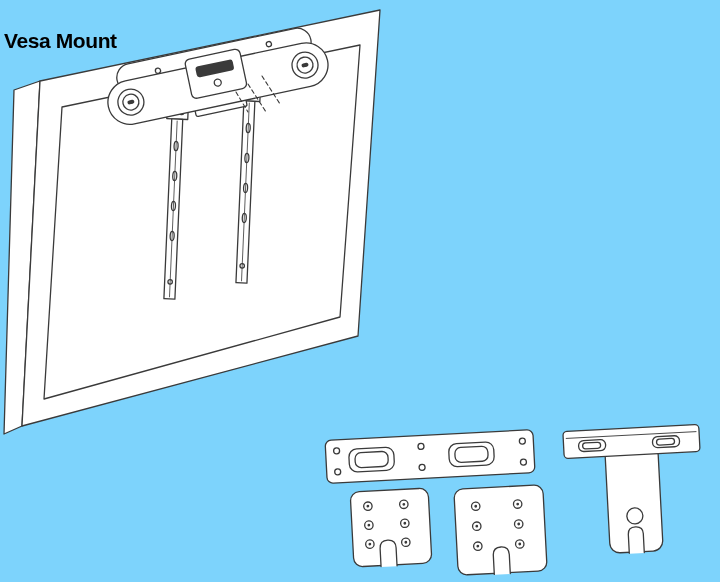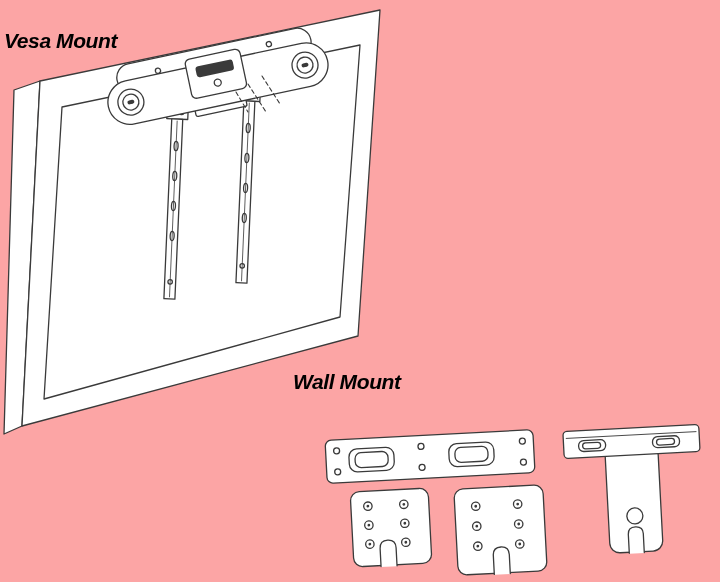--- a/index.html
+++ b/index.html
@@ -8,22 +8,21 @@
     width: 720px;
     height: 582px;
     background: #ffffff;
     overflow: hidden;
     font-family: "Liberation Sans", sans-serif;
   }
   .stage {
     position: relative;
     width: 720px;
     height: 582px;
-    background: #fca5a5;
-    font-style: italic;
+    background: #7dd3fc;
   }
   svg.diagram {
     position: absolute;
     left: 0;
     top: 0;
   }
   .label {
     position: absolute;
     font-family: "Liberation Sans", sans-serif;
     font-weight: 700;
@@ -175,15 +174,14 @@
           <rect x="655" y="438" width="27" height="11" rx="5"></rect>
           <rect x="659" y="440.5" width="18" height="6" rx="3"></rect>
         </g>
       </g>
 
     </g>
   </svg>
 
   <div class="label label-vesa">Vesa Mount</div>
 
-  <div class="label label-wall">Wall Mount</div>
 
 </div>
 
 </body></html>

